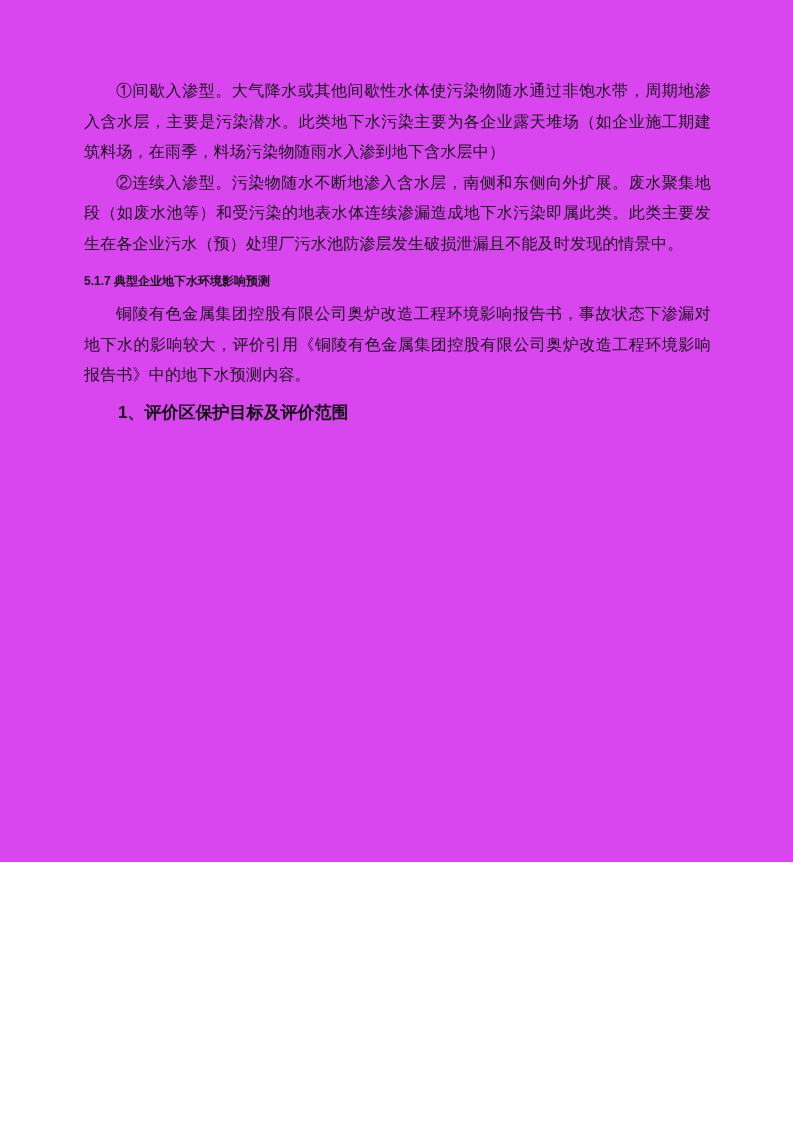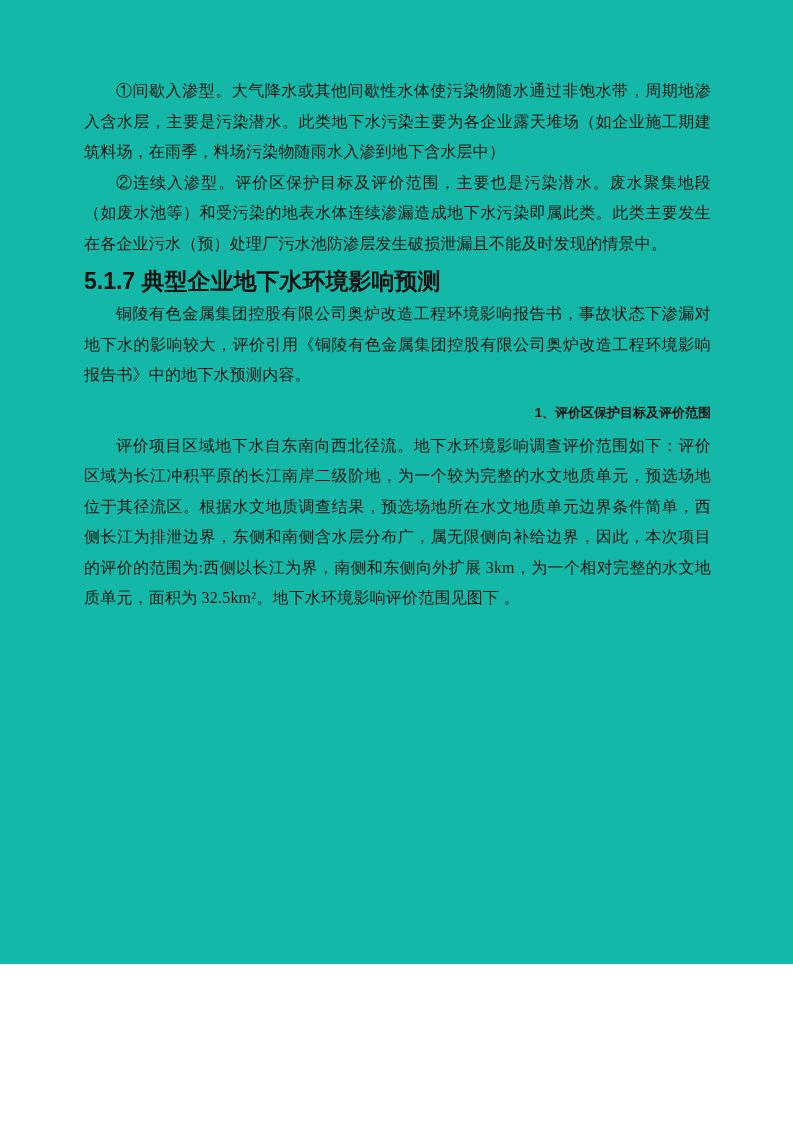--- a/index.html
+++ b/index.html
@@ -3,22 +3,22 @@
 <meta charset="utf-8">
 <style>
   html, body {
     margin: 0;
     padding: 0;
     background: #ffffff;
   }
   .page {
     position: relative;
     width: 793px;
-    height: 964px;
-    background: #14b8a6;
+    height: 862px;
+    background: #d946ef;
     font-family: "Liberation Serif", "DejaVu Serif", serif;
     color: #1a1a1a;
     overflow: hidden;
     box-sizing: border-box;
   }
   .content {
     position: absolute;
     top: 76px;
     left: 84px;
     width: 627px;
@@ -28,36 +28,36 @@
     line-height: 30.5px;
     text-align: justify;
     text-indent: 2em;
     margin: 0;
     color: #161616;
     letter-spacing: 0.2px;
   }
   .heading-section {
     font-family: "Liberation Sans", "DejaVu Sans", sans-serif;
     font-weight: bold;
-    font-size: 23px;
+    font-size: 12px;
     line-height: 30px;
     margin: 7px 0 3px 0;
     color: #111111;
     text-align: left;
     text-indent: 0;
   }
   .heading-sub {
     font-family: "Liberation Sans", "DejaVu Sans", sans-serif;
     font-weight: bold;
-    font-size: 13px;
+    font-size: 17px;
     line-height: 30px;
     margin: 7px 0 3px 0;
     color: #111111;
     text-indent: 2em;
-    text-align: right;
+    text-align: left;
   }
   .footer {
     position: absolute;
     left: 0;
     right: 12px;
     top: 1016px;
     text-align: left;
     font-size: 13px;
     line-height: 18px;
     color: #222222;
@@ -65,30 +65,29 @@
   }
 </style>
 </head>
 <body>
 
 <div class="page">
   <div class="content">
 
     <p class="para">①间歇入渗型。大气降水或其他间歇性水体使污染物随水通过非饱水带，周期地渗入含水层，主要是污染潜水。此类地下水污染主要为各企业露天堆场（如企业施工期建筑料场，在雨季，料场污染物随雨水入渗到地下含水层中）</p>
 
-    <p class="para">②连续入渗型。评价区保护目标及评价范围，主要也是污染潜水。废水聚集地段（如废水池等）和受污染的地表水体连续渗漏造成地下水污染即属此类。此类主要发生在各企业污水（预）处理厂污水池防渗层发生破损泄漏且不能及时发现的情景中。</p>
+    <p class="para">②连续入渗型。污染物随水不断地渗入含水层，南侧和东侧向外扩展。废水聚集地段（如废水池等）和受污染的地表水体连续渗漏造成地下水污染即属此类。此类主要发生在各企业污水（预）处理厂污水池防渗层发生破损泄漏且不能及时发现的情景中。</p>
 
 
     <h2 class="heading-section">5.1.7 典型企业地下水环境影响预测</h2>
 
 
     <p class="para">铜陵有色金属集团控股有限公司奥炉改造工程环境影响报告书，事故状态下渗漏对地下水的影响较大，评价引用《铜陵有色金属集团控股有限公司奥炉改造工程环境影响报告书》中的地下水预测内容。</p>
 
     <h3 class="heading-sub">1、评价区保护目标及评价范围</h3>
 
-    <p class="para">评价项目区域地下水自东南向西北径流。地下水环境影响调查评价范围如下：评价区域为长江冲积平原的长江南岸二级阶地，为一个较为完整的水文地质单元，预选场地位于其径流区。根据水文地质调查结果，预选场地所在水文地质单元边界条件简单，西侧长江为排泄边界，东侧和南侧含水层分布广，属无限侧向补给边界，因此，本次项目的评价的范围为:西侧以长江为界，南侧和东侧向外扩展 3km，为一个相对完整的水文地质单元，面积为 32.5km²。地下水环境影响评价范围见图下 。</p>
 
   </div>
 
   <div class="footer">
     <span>第 66 页</span>
   </div>
 </div>
 
 </body></html>

